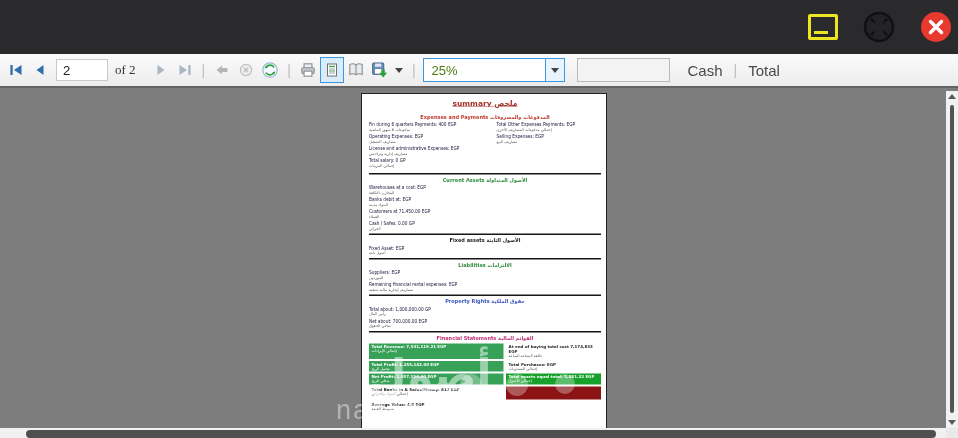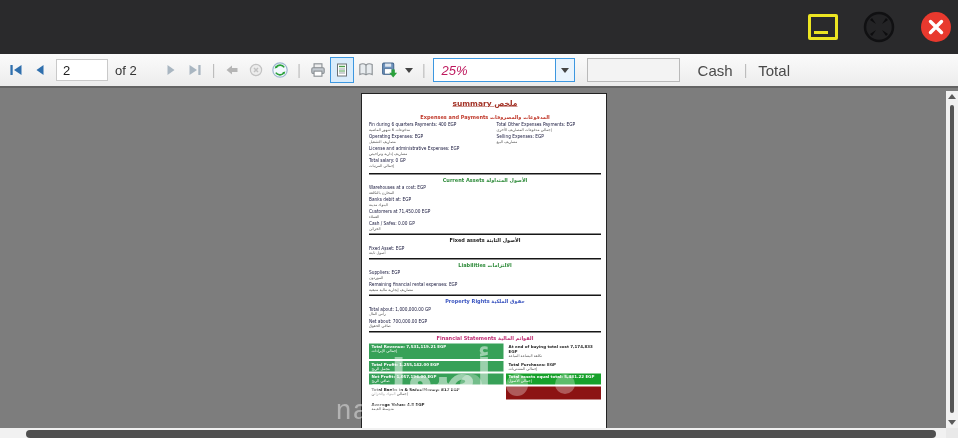--- a/index.html
+++ b/index.html
@@ -18,25 +18,25 @@
   
   .toolbar { position:absolute; top:54px; left:0; width:958px; height:34px;
     background:linear-gradient(#fbfbfb,#ececec); border-bottom:2px solid #636363;
     display:flex; align-items:center; padding:0 4px; font-size:13px; color:#333; }
   .tbtn { width:24px; height:26px; display:flex; align-items:center; justify-content:center;
     background:transparent; border:1px solid transparent; cursor:pointer; }
   .tbtn.disabled { cursor:default; }
   .tbtn.selected { border:1px solid #3c97e0; background:#d9ecfb; }
   .page-input { width:52px; height:22px; border:1px solid #c9c9c9; background:#fff; margin:0 7px 0 4px;
     font-size:13px; padding:0 6px; font-family:"Liberation Sans",sans-serif; color:#222; }
-  .of-label { margin-right:22px; white-space:pre; color:#333; }
+  .of-label { margin-right:13px; white-space:pre; color:#333;font-family:Liberation Serif, serif; }
   .sep { color:#bdbdbd; margin:0 5px; font-size:14px; }
   .combo { height:24px; width:142px; border:1px solid #3c97e0; background:#fff; display:flex;
     align-items:center; margin:0 6px 0 2px; cursor:pointer; }
-  .combo-text { flex:1; padding-left:8px; color:#be185d;font-style:italic; }
+  .combo-text { flex:1; padding-left:8px; color:#4d7c0f; }
   .combo-btn { width:19px; height:100%; border-left:1px solid #3c97e0; background:#eaf4fd;
     display:flex; align-items:center; justify-content:center; }
   .tri-down { width:0; height:0; border-left:4px solid transparent; border-right:4px solid transparent; border-top:5px solid #444; }
   .search-input { width:93px; height:24px; border:1px solid #b9b9b9; background:#f3f3f3; margin:0 12px 0 6px;
     font-size:13px; padding:0 5px; font-family:"Liberation Sans",sans-serif; }
   .findnext { color:#4a4a4a; font-size:15px; cursor:pointer; padding:0 6px; }
   .caret-btn { width:15px; }
 
   
   .viewer { position:absolute; top:90px; left:0; width:958px; height:348px; background:#7d7d7d; }

